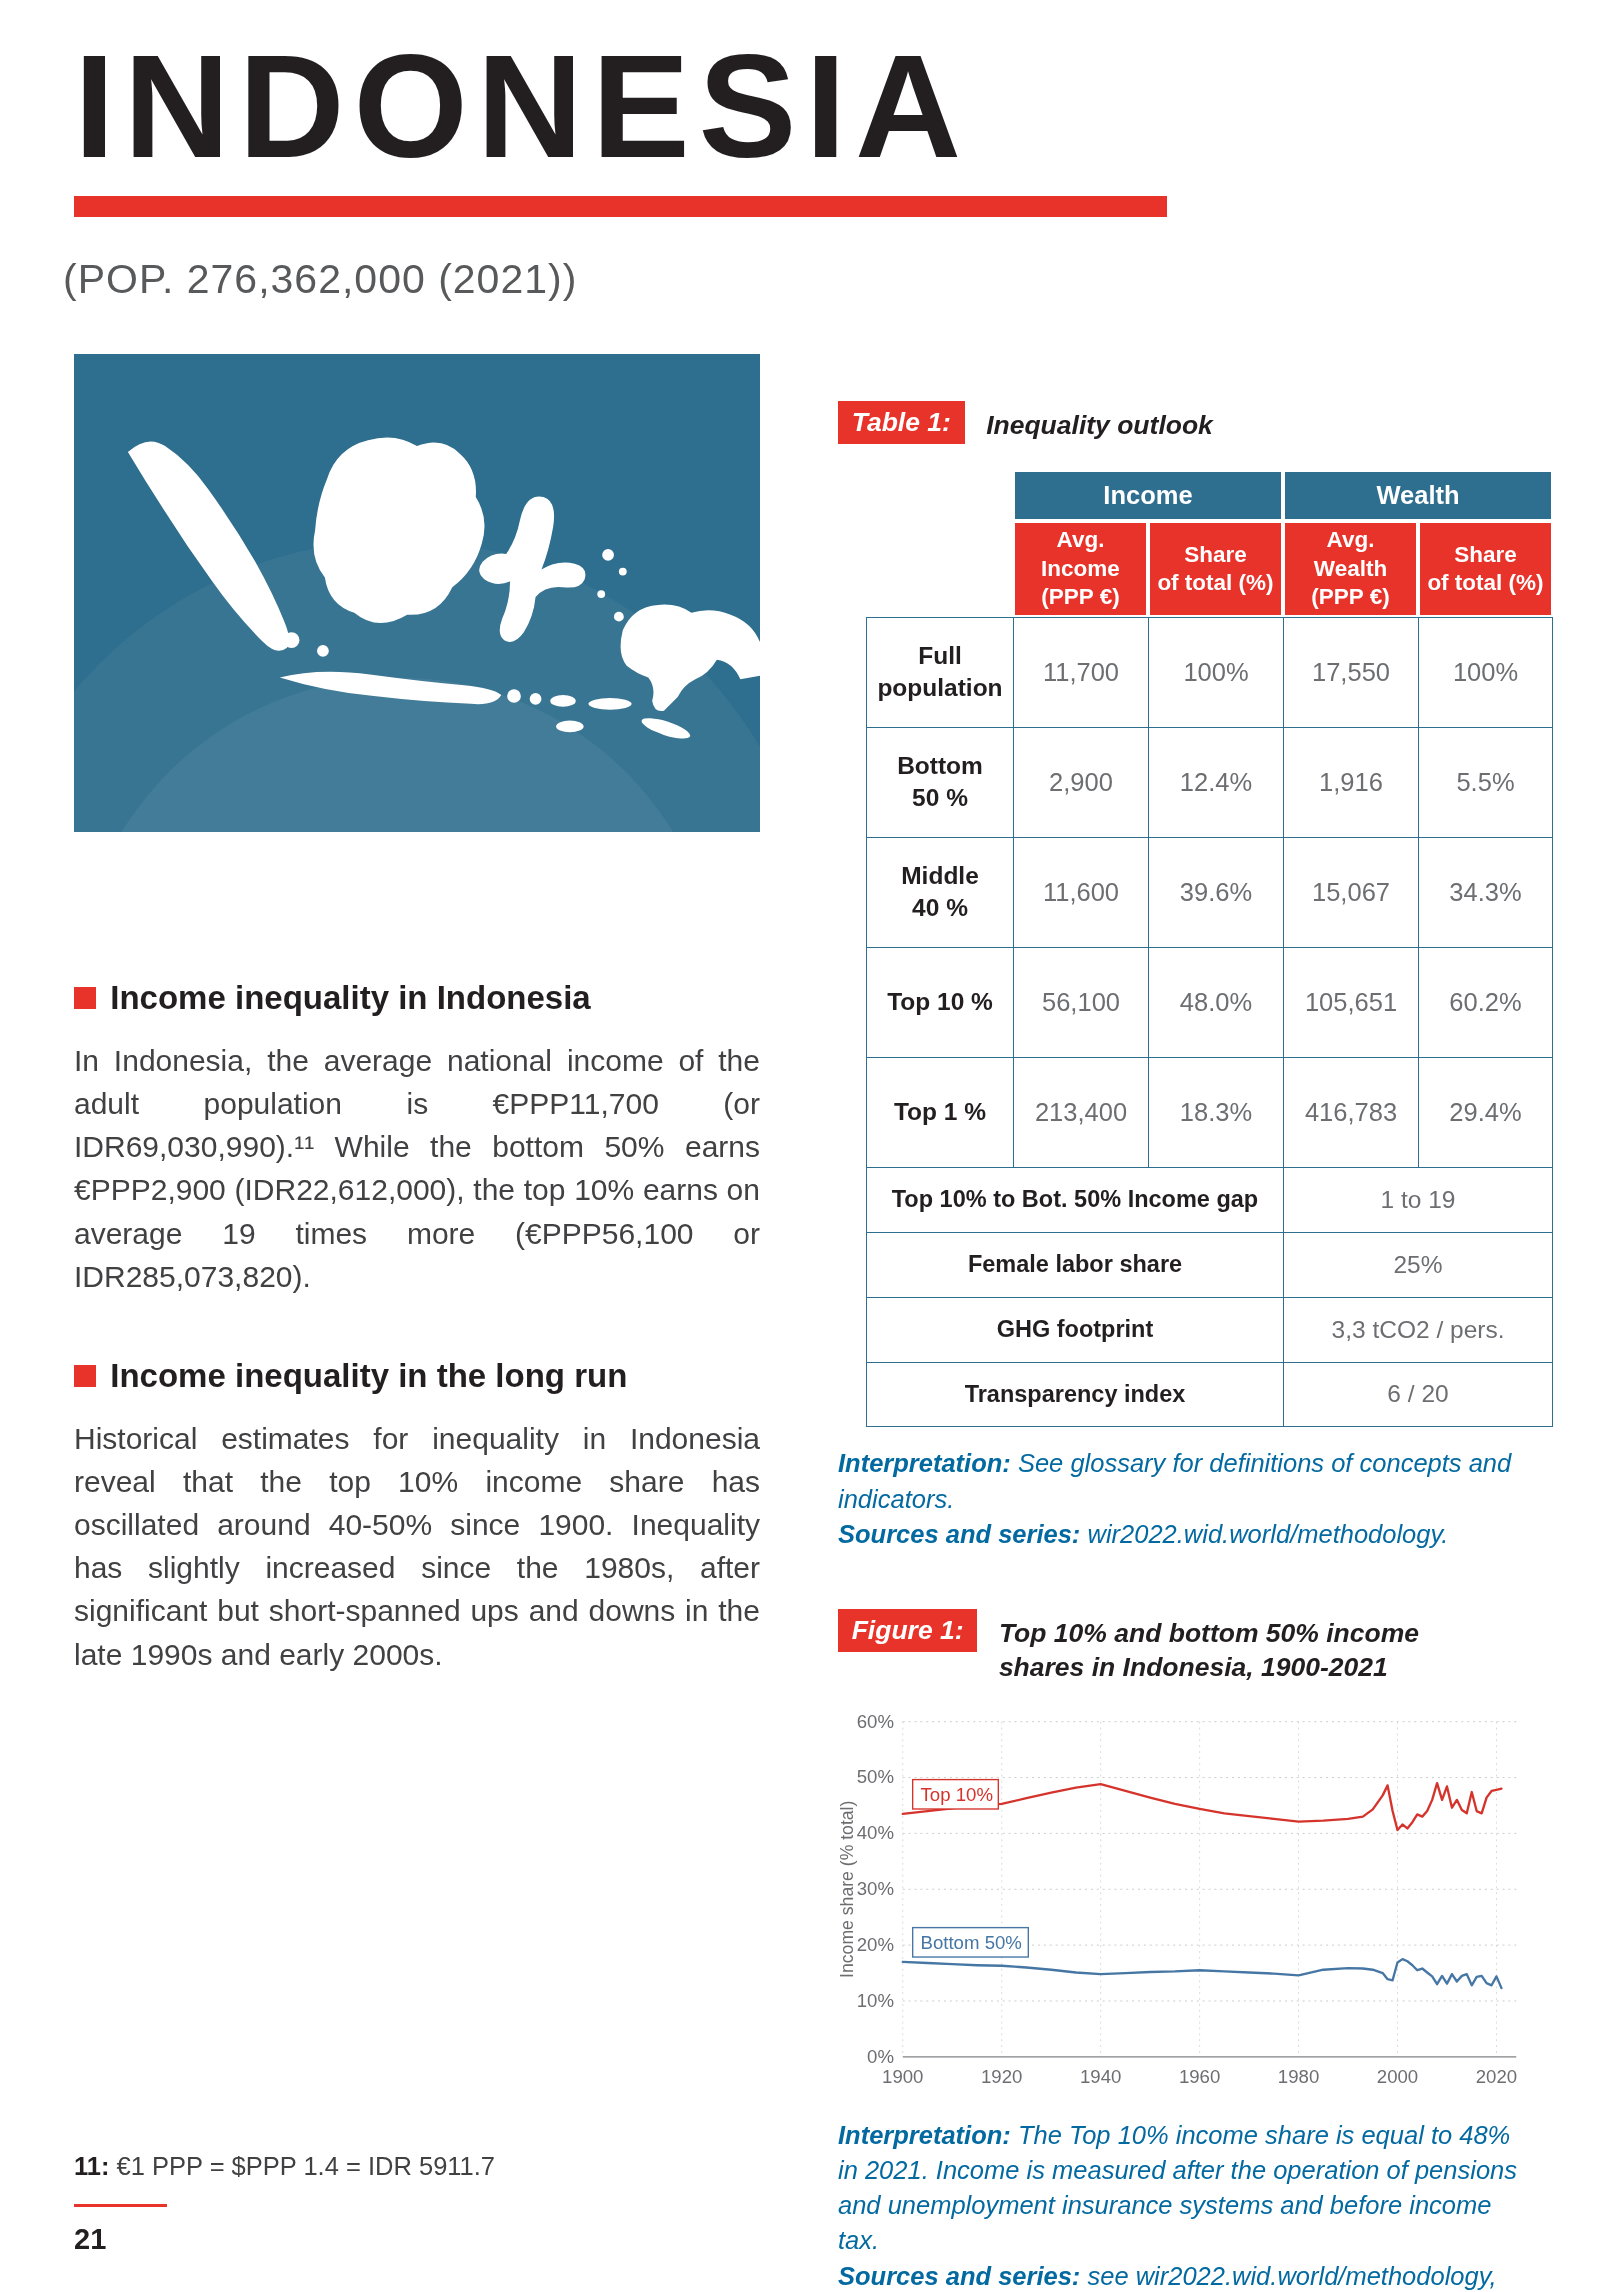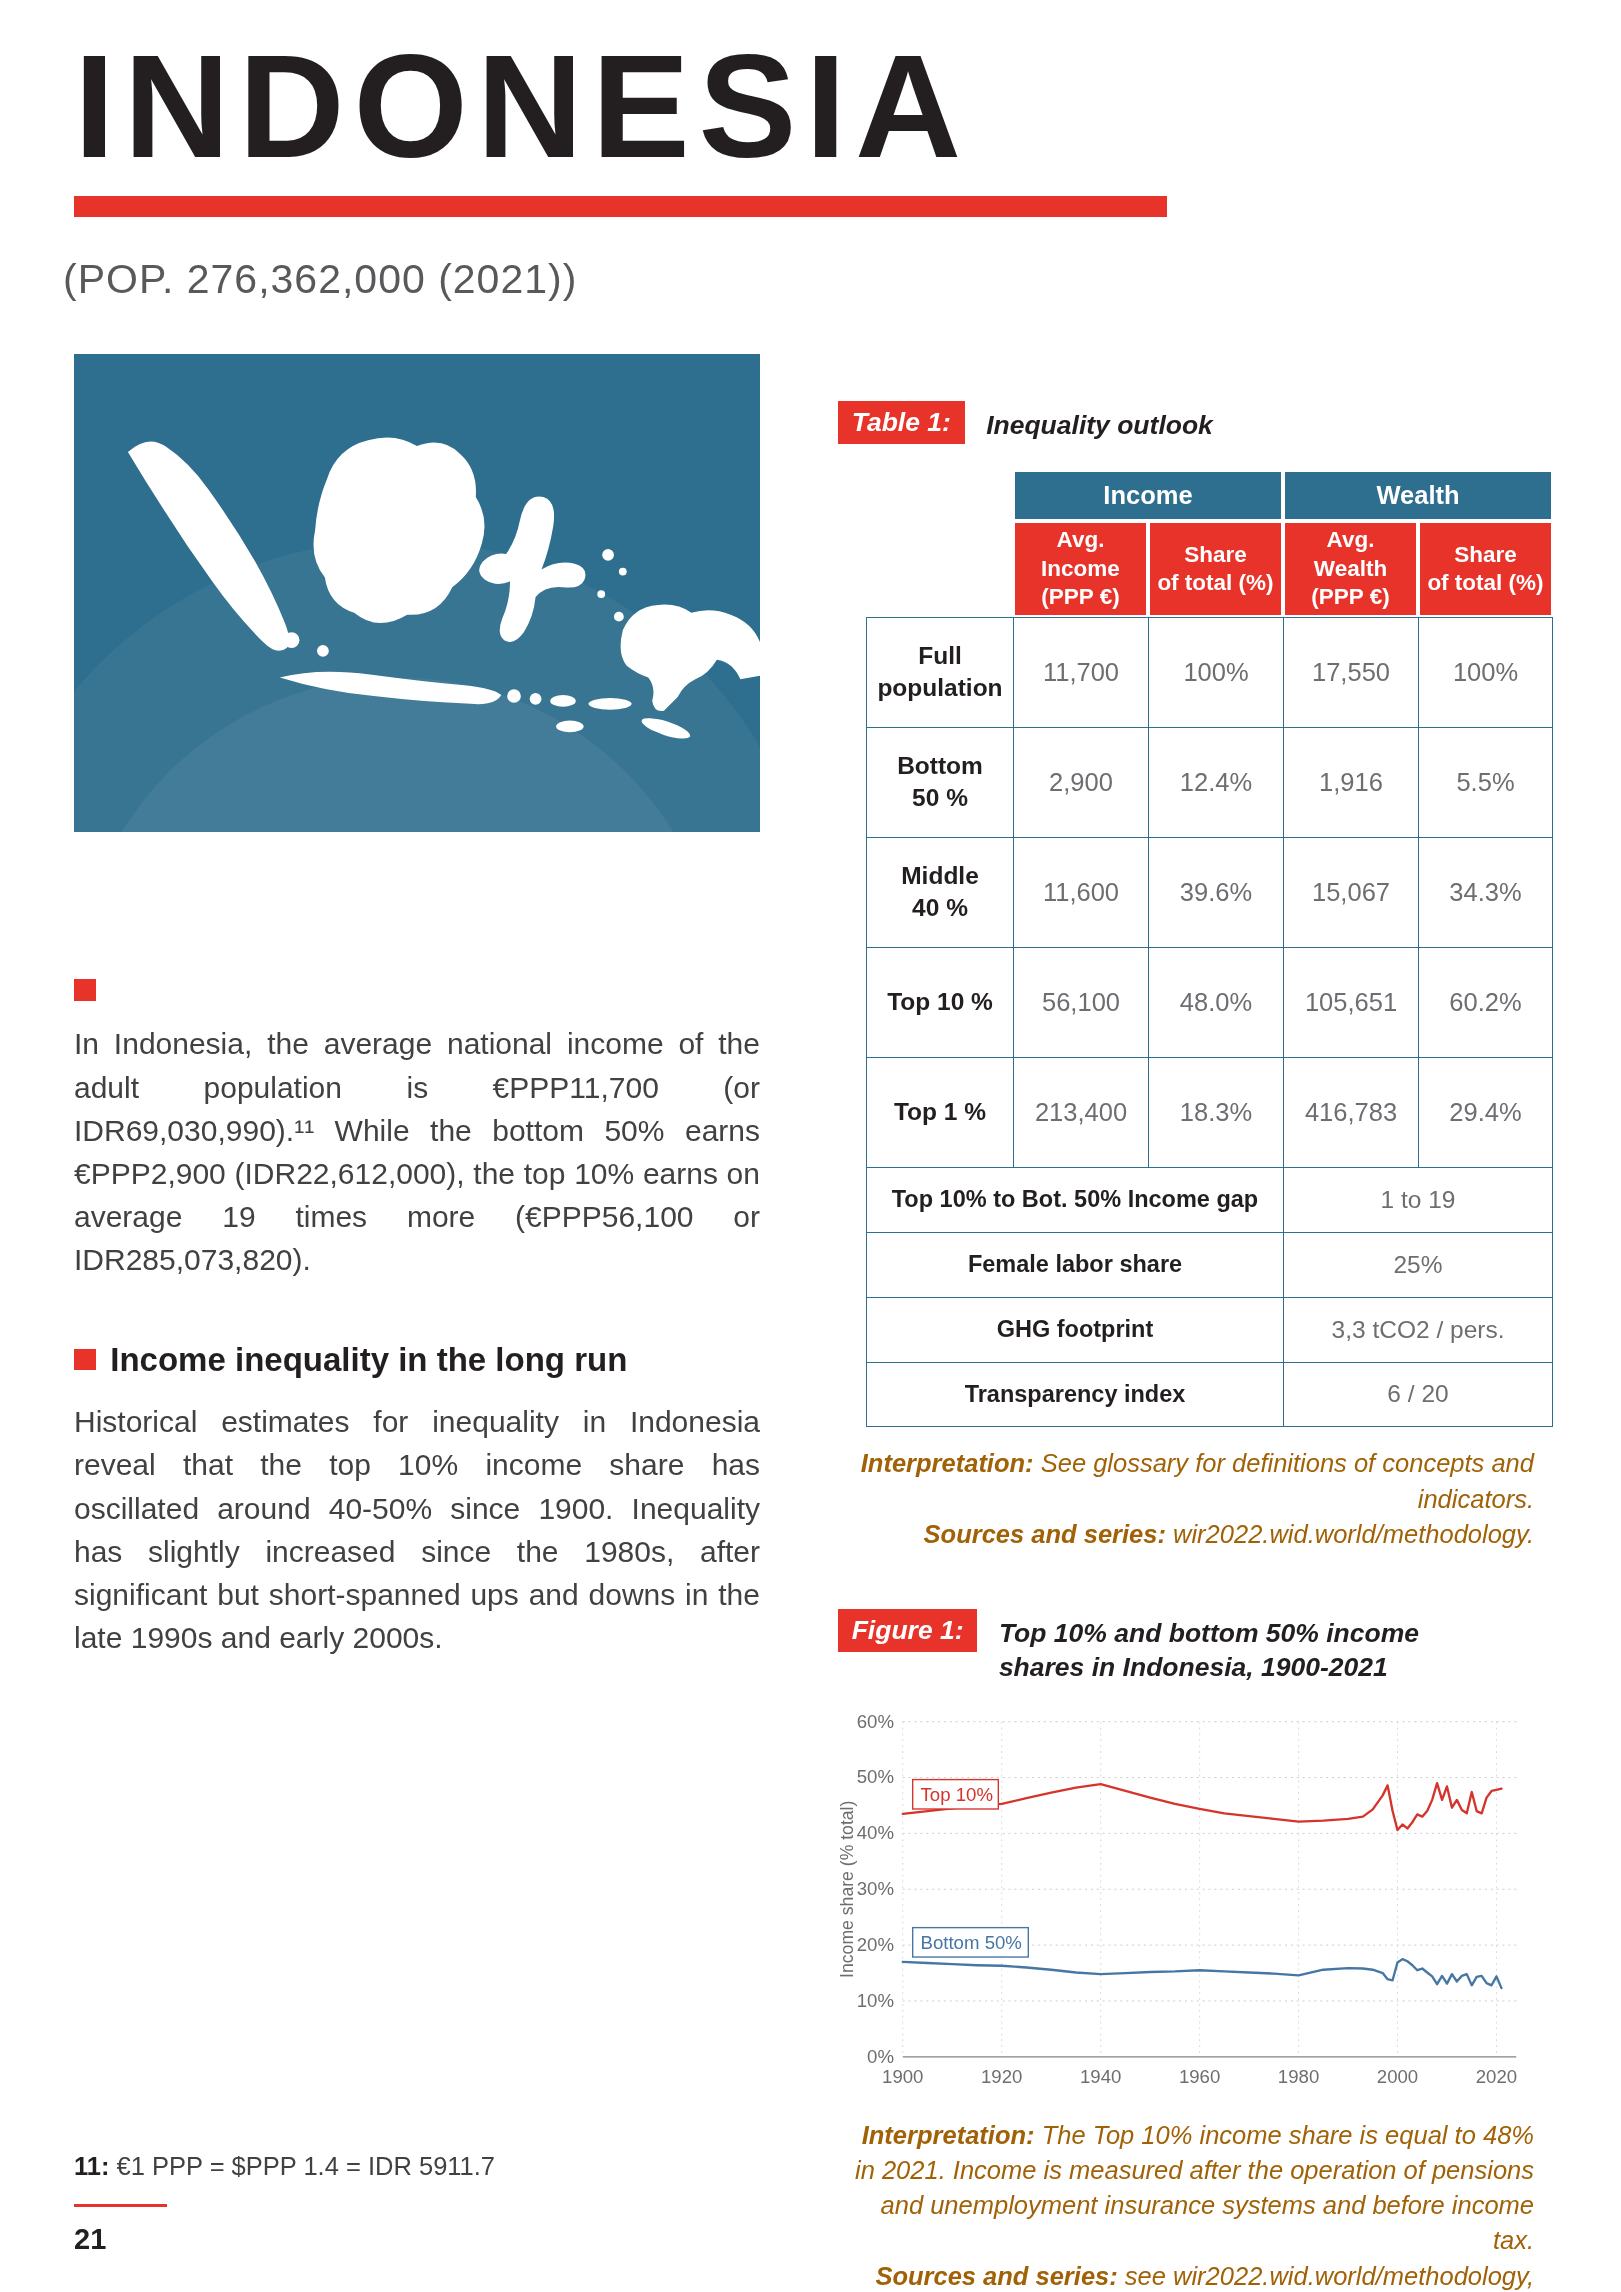--- a/index.html
+++ b/index.html
@@ -57,21 +57,21 @@
   .t1 th.teal{background:var(--teal);color:#fff;font-size:25.5px;font-weight:bold;height:51px;border:2px solid #fff;}
   .t1 th.redh{background:var(--red);color:#fff;font-size:22.5px;font-weight:bold;height:92px;line-height:1.25;border:2px solid #fff;padding:3.9px;}
   .t1 td.ec{border:none;background:#fff;}
   .t1 td.lbl{font-size:24.5px;font-weight:bold;color:var(--dark);height:110px;border-top:1px solid var(--teal);border-left:1px solid var(--teal);line-height:1.3;}
   .t1 td.val{font-size:25.5px;color:var(--midgray);height:110px;border-top:1px solid var(--teal);border-left:1px solid var(--teal);}
   .t1 td.sumlbl{font-size:23.5px;font-weight:bold;color:var(--dark);height:65px;border-top:1px solid var(--teal);border-left:1px solid var(--teal);}
   .t1 td.sumval{font-size:24.5px;color:var(--midgray);height:65px;border-top:1px solid var(--teal);border-left:1px solid var(--teal);}
   .t1 tr td:last-child{border-right:1px solid var(--teal);}
   .t1 tr.lastrow td{border-bottom:1px solid var(--teal);}
 
-  .interp{font-size:25.5px;font-style:italic;color:#a16207;line-height:1.38;margin:19.6px 0 0 0;text-align:right;}
+  .interp{font-size:25.5px;font-style:italic;color:#0369a1;line-height:1.38;margin:19.6px 0 0 0;}
   .interp b{font-weight:bold;}
 
   .fig-caption{margin-top:57px;}
   .chart-wrap{margin-top:21.6px;width:696px;height:392px;position:relative;}
 
   
   .footer{position:absolute;left:74px;bottom:37px;}
   .footnote{font-size:25.5px;color:var(--gray);}
   .footnote b{color:var(--dark);}
   .foot-line{width:93px;height:2.9px;background:var(--red);margin:23.5px 0 15.7px 0;}
@@ -118,20 +118,21 @@
           <circle cx="538" cy="245" r="4" fill="#ffffff"></circle>
           <circle cx="556" cy="268" r="5" fill="#ffffff"></circle>
 
           <path fill="#ffffff" d="M560,282 q10,-24 36,-26 q20,-2 34,8 q20,-6 40,2 q22,8 30,28 q8,18 2,34 l-22,4 q-8,-18 -24,-20 q-8,14 -22,20 q-12,6 -18,18 l-14,14 q-10,2 -12,-10 q4,-14 -4,-24 q-12,-4 -22,-12 q-10,-12 -4,-36 z"></path>
         </svg>
       </div>
 
       <div class="section">
         <div class="sec-head">
           <span class="bullet"></span>
+          <span>Income inequality in Indonesia</span>
         </div>
         <p class="sec-body">In Indonesia, the average national income of the adult population is €PPP11,700 (or IDR69,030,990).¹¹ While the bottom 50% earns €PPP2,900 (IDR22,612,000), the top 10% earns on average 19 times more (€PPP56,100 or IDR285,073,820).</p>
       </div>
 
       <div class="section">
         <div class="sec-head">
           <span class="bullet"></span>
           <span>Income inequality in the long run</span>
         </div>
         <p class="sec-body">Historical estimates for inequality in Indonesia reveal that the top 10% income share has oscillated around 40-50% since 1900. Inequality has slightly increased since the 1980s, after significant but short-spanned ups and downs in the late 1990s and early 2000s.</p>

